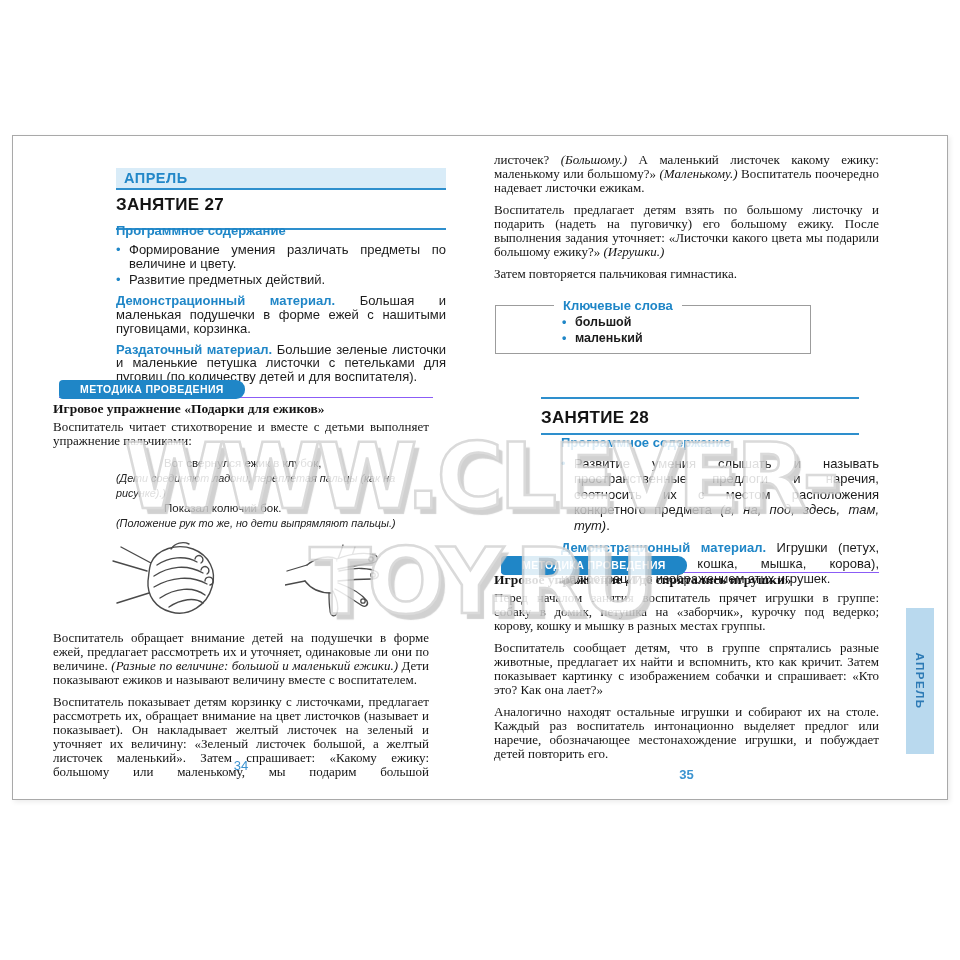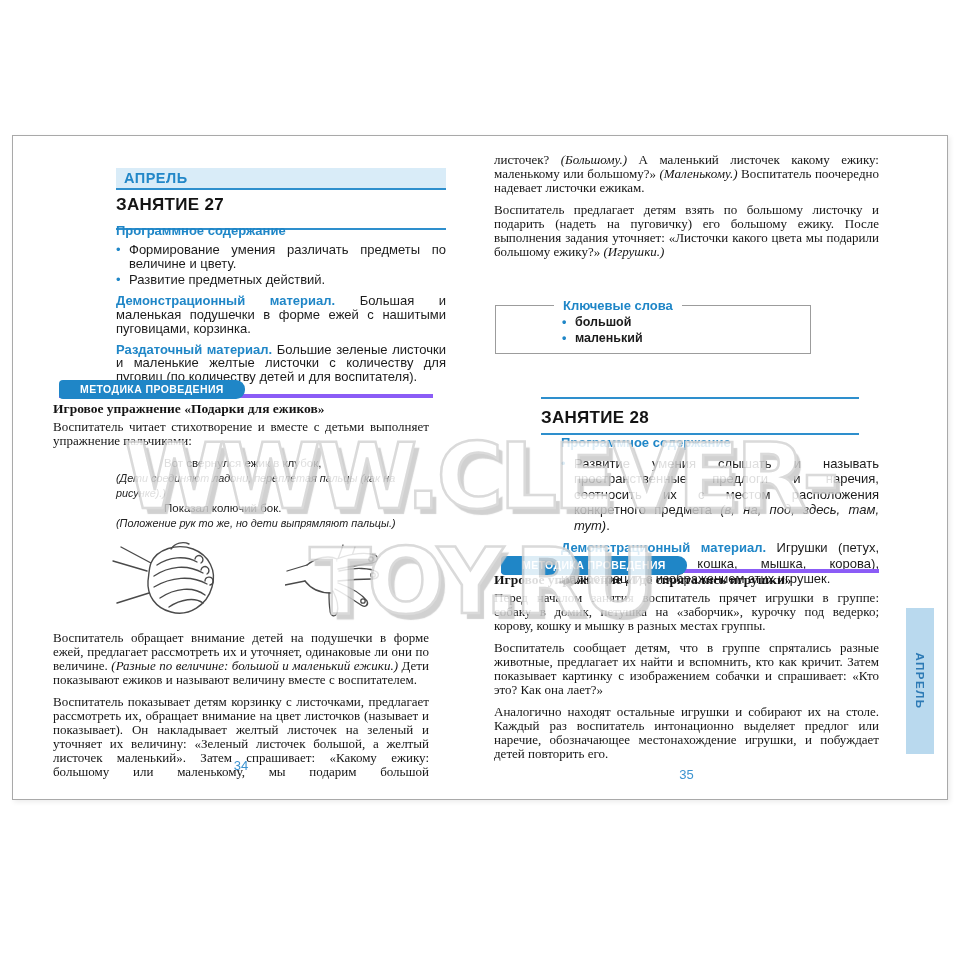--- a/index.html
+++ b/index.html
@@ -30,21 +30,21 @@
   .lesson-left { left:103px; top:59px; width:330px; padding-bottom:13px; }
   .topblock { font-size:13px; line-height:13.8px; }
   .topblock-left { left:103px; top:88px; width:330px; }
   .blue-head { color:#1f86c7; font-weight:bold; margin-bottom:5px; }
   .b-item { display:flex; margin-bottom:3px; }
   .b-item .dot { color:#1f86c7; width:13px; flex:none; }
   .b-item .btxt { text-align:justify; flex:1; }
   .mat-para { text-align:justify; margin-top:7px; }
   .mat-label { color:#1f86c7; font-weight:bold;margin-top:8px; }
 
-  .badge-row { height:19px; border-bottom:4px solid #8b5cf6; }
+  .badge-row { height:19px; border-bottom:1px solid #8b5cf6; }
   .badge-row-left { left:46px; top:243px; width:374px; }
   .badge-row-right { left:488px; top:419px; width:378px; height:18px; }
   .m-badge {
     display:inline-block; height:19px; line-height:19px; padding:0 21px;
     background:#1f86c7; color:#fff; font-size:10.5px; font-weight:bold;
     letter-spacing:0.4px; border-radius:4px 9px 9px 4px;
   }
 
   .serif { font-family:"Liberation Serif","DejaVu Serif",serif; font-size:13px; line-height:14px; color:#141414; }
   .serif-left { left:40px; top:266px; width:376px; }
@@ -52,21 +52,21 @@
   .sp { text-align:justify; margin-bottom:8px; }
   .sp.cont { text-align-last:justify; }
   .poem { margin:5px 0 4px 63px; font-family:"Liberation Sans","DejaVu Sans",sans-serif; }
   .poem-line { font-size:11.5px; line-height:15px; color:#1b1b1b;padding-left:48px; }
   .poem-note { font-size:10.8px; line-height:15px; font-style:italic; color:#222; }
   .hands { margin:6px 0 10px 58px; display:flex; gap:46px; align-items:flex-end; }
   .hands svg { display:block; }
 
   .pagenum { text-align:center; color:#3b93d0; font-size:13px; }
   .pagenum-left { left:40px; top:622px; width:376px; }
-  .pagenum-right { left:481px; top:631px; width:385px; }
+  .pagenum-right { left:481px; top:631px; width:385px;font-weight:bold; }
 
   
   .serif-right-top { left:481px; top:17px; width:385px; }
   .keywords-box {
     left:482px; top:169px; width:316px; height:49px;
     border:1px solid #9c9c9c; background:#fff;
   }
   .kw-legend {
     position:absolute; top:-8px; left:58px; background:#fff;
     padding:0 9px; color:#1f86c7; font-weight:bold; font-size:13px;
@@ -114,21 +114,21 @@
     <div class="blue-head">Программное содержание</div>
     <div class="b-item">
       <span class="dot">•</span>
       <span class="btxt">Формирование умения различать предметы по величине и цвету.</span>
     </div>
     <div class="b-item">
       <span class="dot">•</span>
       <span class="btxt">Развитие предметных действий.</span>
     </div>
     <p class="mat-para"><span class="mat-label">Демонстрационный материал.</span><span> Большая и маленькая подушечки в форме ежей с нашитыми пуговицами, корзинка.</span></p>
-    <p class="mat-para"><span class="mat-label">Раздаточный материал.</span><span> Большие зеленые листочки и маленькие желтые листочки с количеству для пуговиц (по количеству детей и для воспитателя).</span></p>
+    <p class="mat-para"><span class="mat-label">Раздаточный материал.</span><span> Большие зеленые листочки и маленькие петушка листочки с петельками для пуговиц (по количеству детей и для воспитателя).</span></p>
   </div>
 
   <div class="abs badge-row badge-row-left">
     <span class="m-badge">МЕТОДИКА ПРОВЕДЕНИЯ</span>
   </div>
 
   <div class="abs serif serif-left">
     <div class="ex-title">Игровое упражнение «Подарки для ежиков»</div>
     <p class="sp">Воспитатель читает стихотворение и вместе с детьми выполняет упражнение пальчиками:</p>
     <div class="poem">
@@ -173,20 +173,21 @@
 
     <p class="sp"><span>Воспитатель обращает внимание детей на подушечки в форме ежей, предлагает рассмотреть их и уточняет, одинаковые ли они по величине. </span><i>(Разные по величине: большой и маленький ежики.)</i><span> Дети показывают ежиков и называют величину вместе с воспитателем.</span></p>
     <p class="sp cont">Воспитатель показывает детям корзинку с листочками, предлагает рассмотреть их, обращает внимание на цвет листочков (называет и показывает). Он накладывает желтый листочек на зеленый и уточняет их величину: «Зеленый листочек большой, а желтый листочек маленький». Затем спрашивает: «Какому ежику: большому или маленькому, мы подарим большой</p>
   </div>
 
   <div class="abs pagenum pagenum-left">34</div>
 
   <div class="abs serif serif-right-top">
     <p class="sp"><span>листочек? </span><i>(Большому.)</i><span> А маленький листочек какому ежику: маленькому или большому?» </span><i>(Маленькому.)</i><span> Воспитатель поочередно надевает листочки ежикам.</span></p>
     <p class="sp"><span>Воспитатель предлагает детям взять по большому листочку и подарить (надеть на пуговичку) его большому ежику. После выполнения задания уточняет: «Листочки какого цвета мы подарили большому ежику?» </span><i>(Игрушки.)</i></p>
+    <p class="sp">Затем повторяется пальчиковая гимнастика.</p>
   </div>
 
   <div class="abs keywords-box">
     <div class="kw-legend">Ключевые слова</div>
     <div class="kw-items">
       <div class="kw-item">
         <span class="dot">•</span>
         <span>большой</span>
       </div>
       <div class="kw-item">

